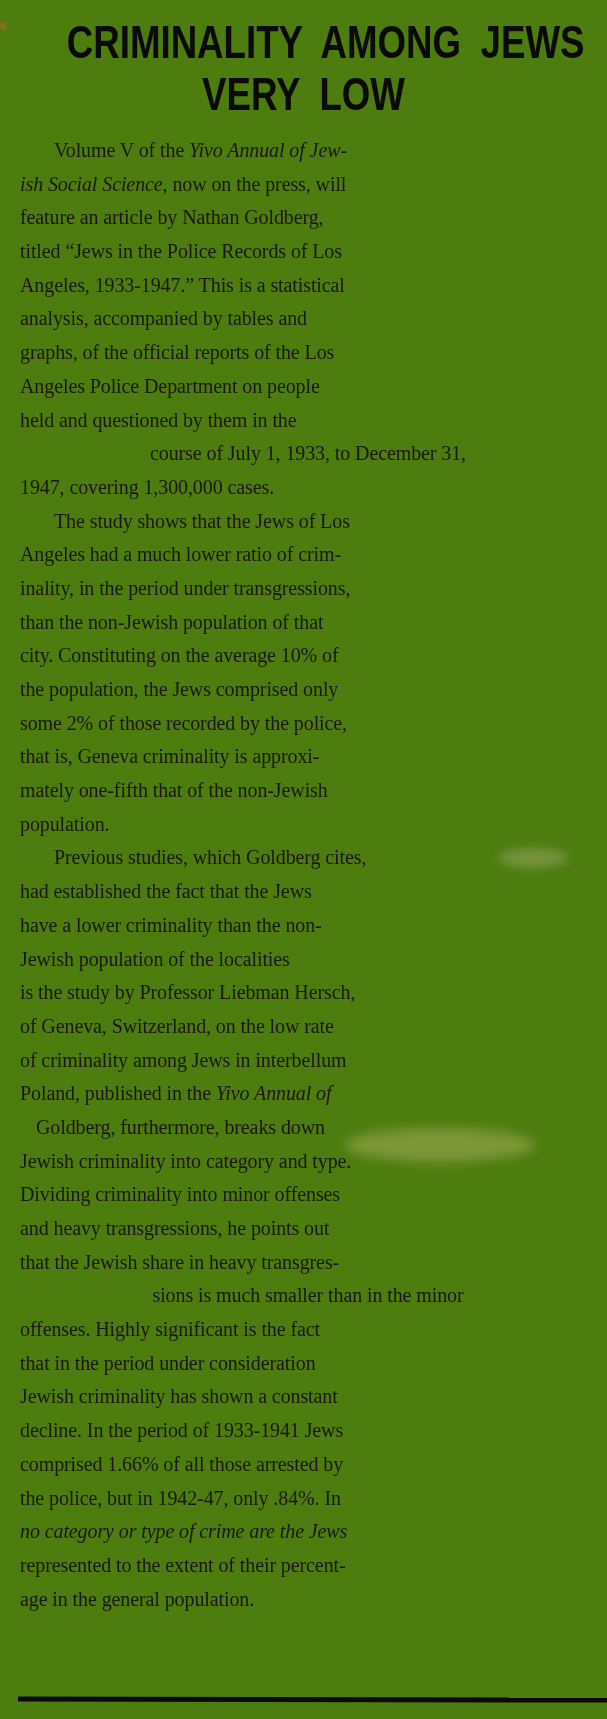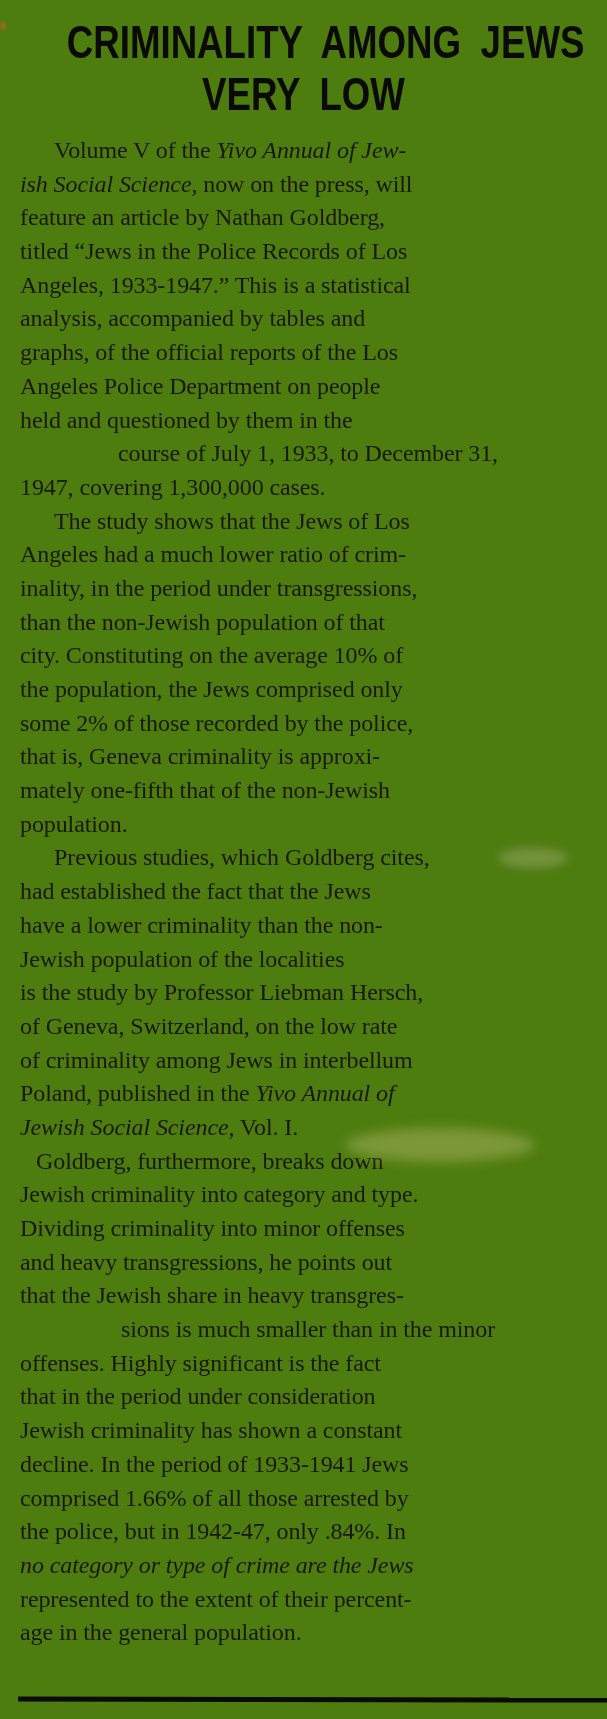--- a/index.html
+++ b/index.html
@@ -28,21 +28,21 @@
   }
   .body {
     position:absolute;
     top:134px; left:20px; width:576px;
   }
   .paragraph { margin:0; padding:0; }
   .line {
     white-space:nowrap;
     height:33.7px;
     line-height:33.7px;
-    font-size:24px;
+    font-size:20px;
     letter-spacing:-0.1px;
   }
   .line.first { text-indent:34px; }
   .paragraph:nth-child(4) .line.first { text-indent:16px; }
   .it { font-style:italic; }
   .rule {
     position:absolute;
     left:18px; top:1697px;
     width:589px; height:5px;
     background:#0c0a08;
@@ -97,21 +97,20 @@
       </div>
       <div class="paragraph">
         <div class="line first jline" style="word-spacing: 0px;"><span>Previous studies, which Goldberg cites,</span></div>
         <div class="line jline" style="word-spacing: 0px;"><span>had established the fact that the Jews</span></div>
         <div class="line jline" style="word-spacing: 0px;"><span>have a lower criminality than the non-</span></div>
         <div class="line jline" style="word-spacing: 0px;"><span>Jewish population of the localities</span></div>
         <div class="line jline" style="word-spacing: 0px;"><span>is the study by Professor Liebman Hersch,</span></div>
         <div class="line jline" style="word-spacing: 0px;"><span>of Geneva, Switzerland, on the low rate</span></div>
         <div class="line jline" style="word-spacing: 0px;"><span>of criminality among Jews in interbellum</span></div>
         <div class="line jline" style="word-spacing: 0px;"><span>Poland, published in the </span><span class="it">Yivo Annual of</span></div>
-        <div class="line lastline"><span class="it">Jewish Social Science,</span><span> Vol. I.</span></div>
       </div>
       <div class="paragraph">
         <div class="line first jline" style="word-spacing: 0px;"><span>Goldberg, furthermore, breaks down</span></div>
         <div class="line jline" style="word-spacing: 0px;"><span>Jewish criminality into category and type.</span></div>
         <div class="line jline" style="word-spacing: 0px;"><span>Dividing criminality into minor offenses</span></div>
         <div class="line jline" style="word-spacing: 0px;"><span>and heavy transgressions, he points out</span></div>
         <div class="line jline" style="word-spacing: 0px;"><span>that the Jewish share in heavy transgres-</span></div>
         <div class="line jline" style="word-spacing: 0px; text-align: center;"><span>sions is much smaller than in the minor</span></div>
         <div class="line jline" style="word-spacing: 0px;"><span>offenses. Highly significant is the fact</span></div>
         <div class="line jline" style="word-spacing: 0px;"><span>that in the period under consideration</span></div>

